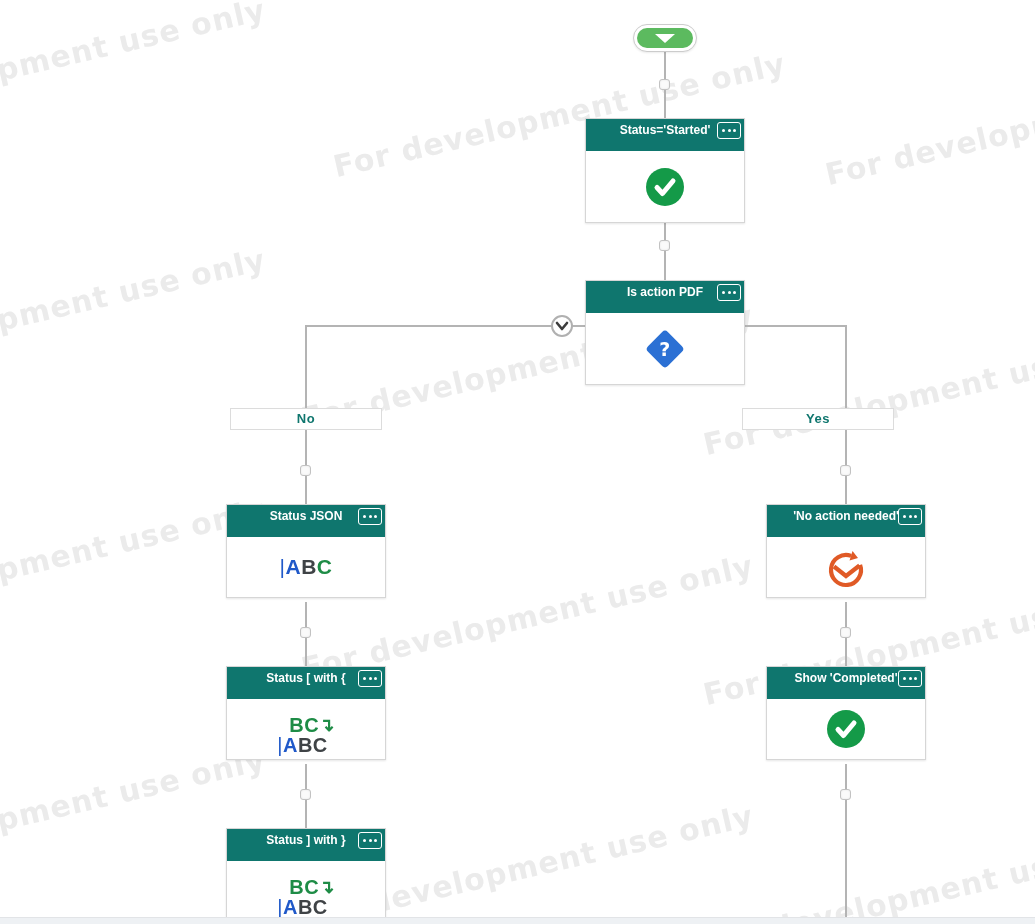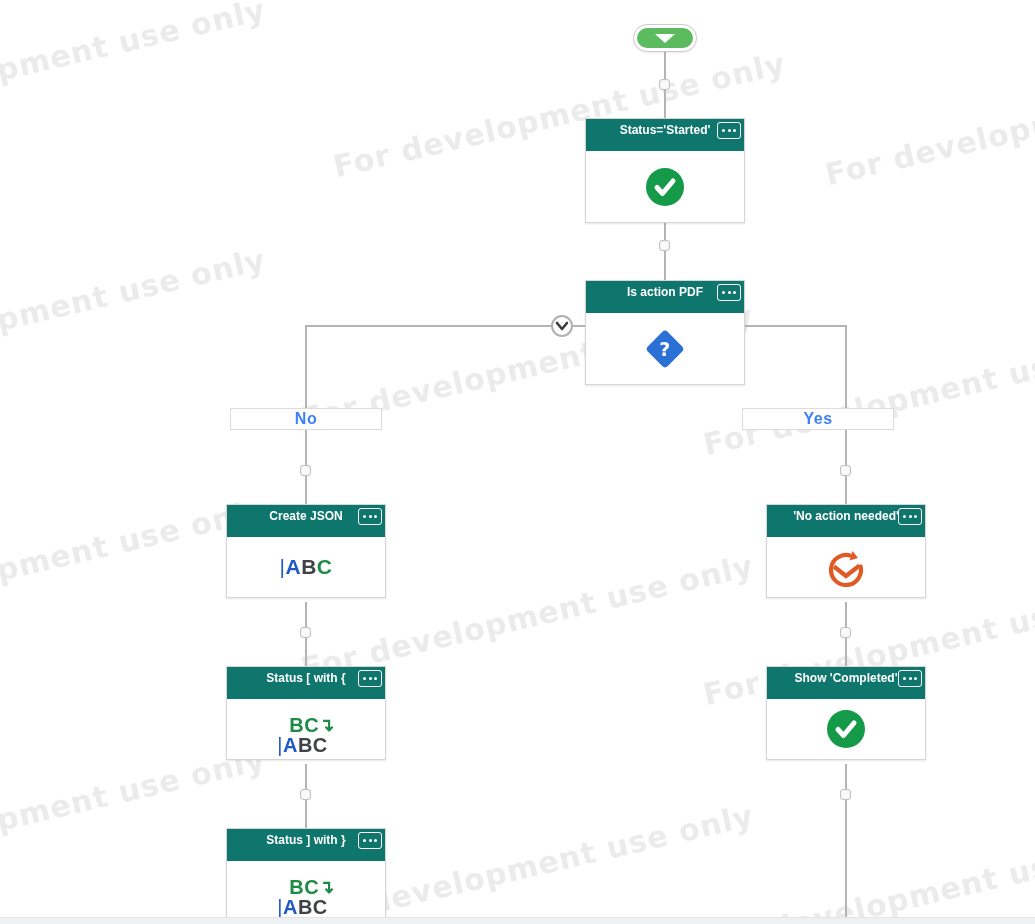--- a/index.html
+++ b/index.html
@@ -59,22 +59,22 @@
       font-family:"DejaVu Sans", sans-serif;}
   .abc-icon{font-weight:bold;font-size:21px;letter-spacing:.5px;font-family:"Liberation Sans",sans-serif;}
   .c-blue{color:#2059c9;} .c-dark{color:#3f4346;} .c-green{color:#1e8c46;}
   .cursor-ch{font-weight:normal;}
   .replace-icon{font-weight:bold;font-size:20px;letter-spacing:.5px;line-height:19px;text-align:left;}
   .replace-icon .row1{margin-left:12px;margin-top:12px;}
   .arrow-ch{font-size:18px;position:relative;top:-1px;}
 
   
   .branch-label{position:absolute;width:152px;height:22px;background:#fff;border:1px solid #dcdcdc;
-      box-sizing:border-box;z-index:3;text-align:center;line-height:20px;color:#3b82f6;
-      font-size:16px;font-weight:bold;letter-spacing:.5px;}
+      box-sizing:border-box;z-index:3;text-align:center;line-height:20px;color:#0f766e;
+      font-size:13px;font-weight:bold;letter-spacing:.5px;}
 
   
   .hscroll{position:absolute;left:0;bottom:0;width:1035px;height:7px;background:#eef1f4;
       border-top:1px solid #e2e4e7;box-sizing:border-box;z-index:6;}
 </style>
 </head>
 <body>
 
 <div id="canvas">
 
@@ -165,21 +165,21 @@
 
   <div class="branch-label" style="left:230px;top:408px">
     <span>No</span>
   </div>
   <div class="branch-label" style="left:742px;top:408px">
     <span>Yes</span>
   </div>
 
   <div class="node n-create">
     <div class="node-header">
-      <div class="node-title">Create JSON</div>
+      <div class="node-title">Status JSON</div>
       <div class="menu-btn">
           <span style="display:flex;gap:2.5px">
             <i></i>
             <i></i>
             <i></i>
           </span>
         </div>
     </div>
     <div class="node-body">
       <div class="abc-icon"><span class="c-blue cursor-ch">|</span><span class="c-blue">A</span><span class="c-dark">B</span><span class="c-green">C</span></div>

